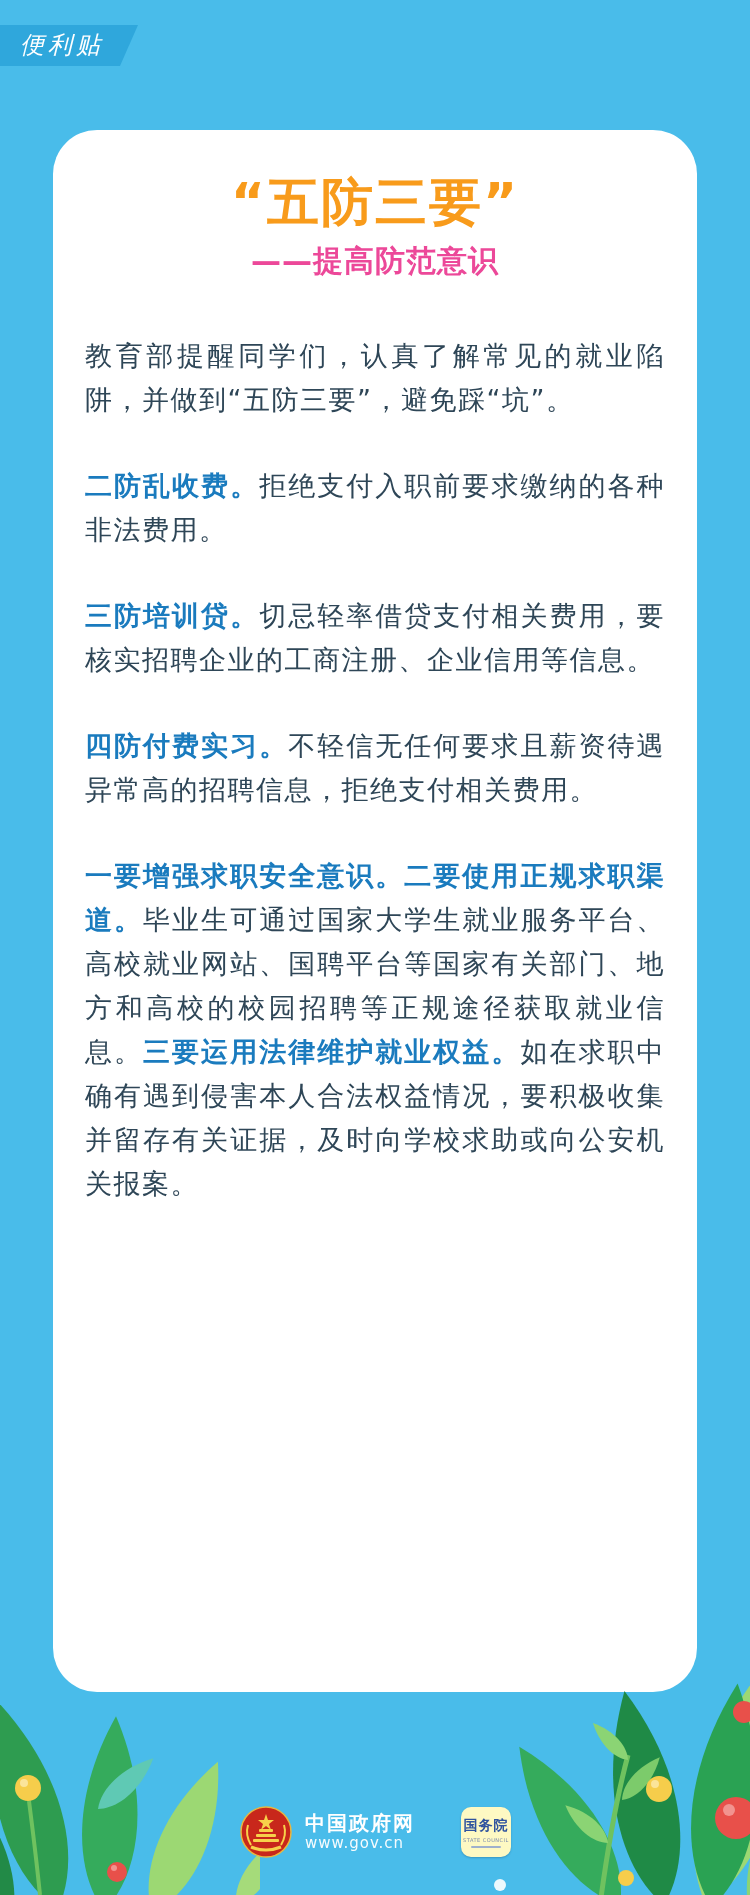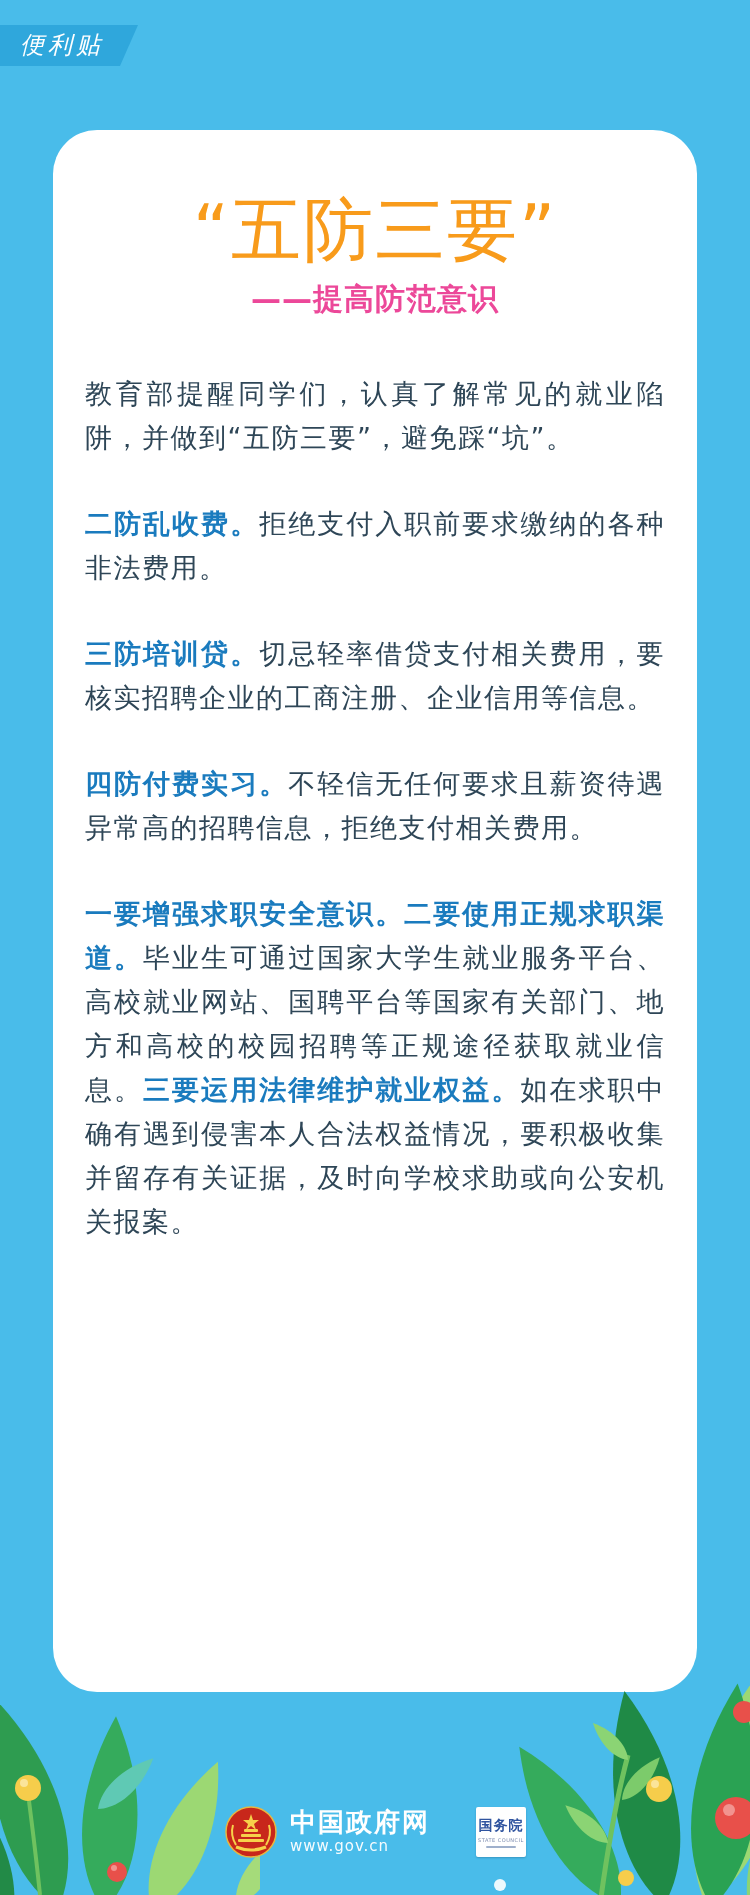--- a/index.html
+++ b/index.html
@@ -16,45 +16,45 @@
     clip-path:polygon(0 0,100% 0,calc(100% - 18px) 100%,0 100%);
     font-style:italic;font-weight:400;font-size:24px;letter-spacing:4px;
   }
   
   .content-card{
     position:absolute;left:53px;top:130px;width:644px;height:1562px;
     background:#ffffff;border-radius:44px;overflow:hidden;
     box-sizing:border-box;
   }
   .page-title{
-    margin:0;padding-top:62px;text-align:center;
-    color:#F89B1B;font-size:70px;font-weight:400;letter-spacing:2px;line-height:1.1;
+    margin:0;padding-top:44px;text-align:center;
+    color:#F89B1B;font-size:52px;font-weight:700;letter-spacing:2px;line-height:1.1;
   }
   .page-subtitle{
     margin:10px 0 12px;text-align:center;
     color:#ec4899;font-size:30px;font-weight:700;letter-spacing:1px;
   }
   .content-card p{
     margin:42px 32px 0;font-size:27px;line-height:44px;
     color:#2E4657;text-align:justify;letter-spacing:1.5px;
   }
   .content-card p.intro{margin-top:52px;}
   .lead,.hl{color:#1A7BBE;font-weight:700;}
   
   .footer{
     position:absolute;bottom:36px;left:0;width:100%;
     display:flex;justify-content:center;align-items:center;gap:46px;z-index:6;
   }
   .logo-group{display:flex;align-items:center;gap:12px;color:#fff;}
   .logo-text{display:flex;flex-direction:column;line-height:1.15;}
-  .logo-name{font-size:26px;font-weight:700;letter-spacing:2px;}
+  .logo-name{font-size:20px;font-weight:700;letter-spacing:2px;}
   .logo-sub{font-size:15px;letter-spacing:1px;opacity:.95;}
   .app-sub{font-size:18px;font-family:"Liberation Serif","DejaVu Serif",serif;letter-spacing:.5px;}
   .app-icon{
-    width:50px;height:50px;background:#ffffff;border-radius:2px;
+    width:50px;height:50px;background:#fef9c3;border-radius:10px;
     display:flex;flex-direction:column;align-items:center;justify-content:center;
     box-shadow:0 1px 2px rgba(0,40,80,.25);
   }
   .app-icon .zh{color:#30549F;font-weight:800;font-size:14px;letter-spacing:1px;}
   .app-icon .en{color:#7A8AAE;font-size:5px;letter-spacing:.5px;margin-top:2px;}
   .app-icon .bar{width:30px;height:2px;background:#9FB0CC;margin-top:3px;border-radius:1px;}
   
   .deco{position:absolute;bottom:0;z-index:4;pointer-events:none;}
   .deco-left{left:0;}
   .deco-right{right:0;}

